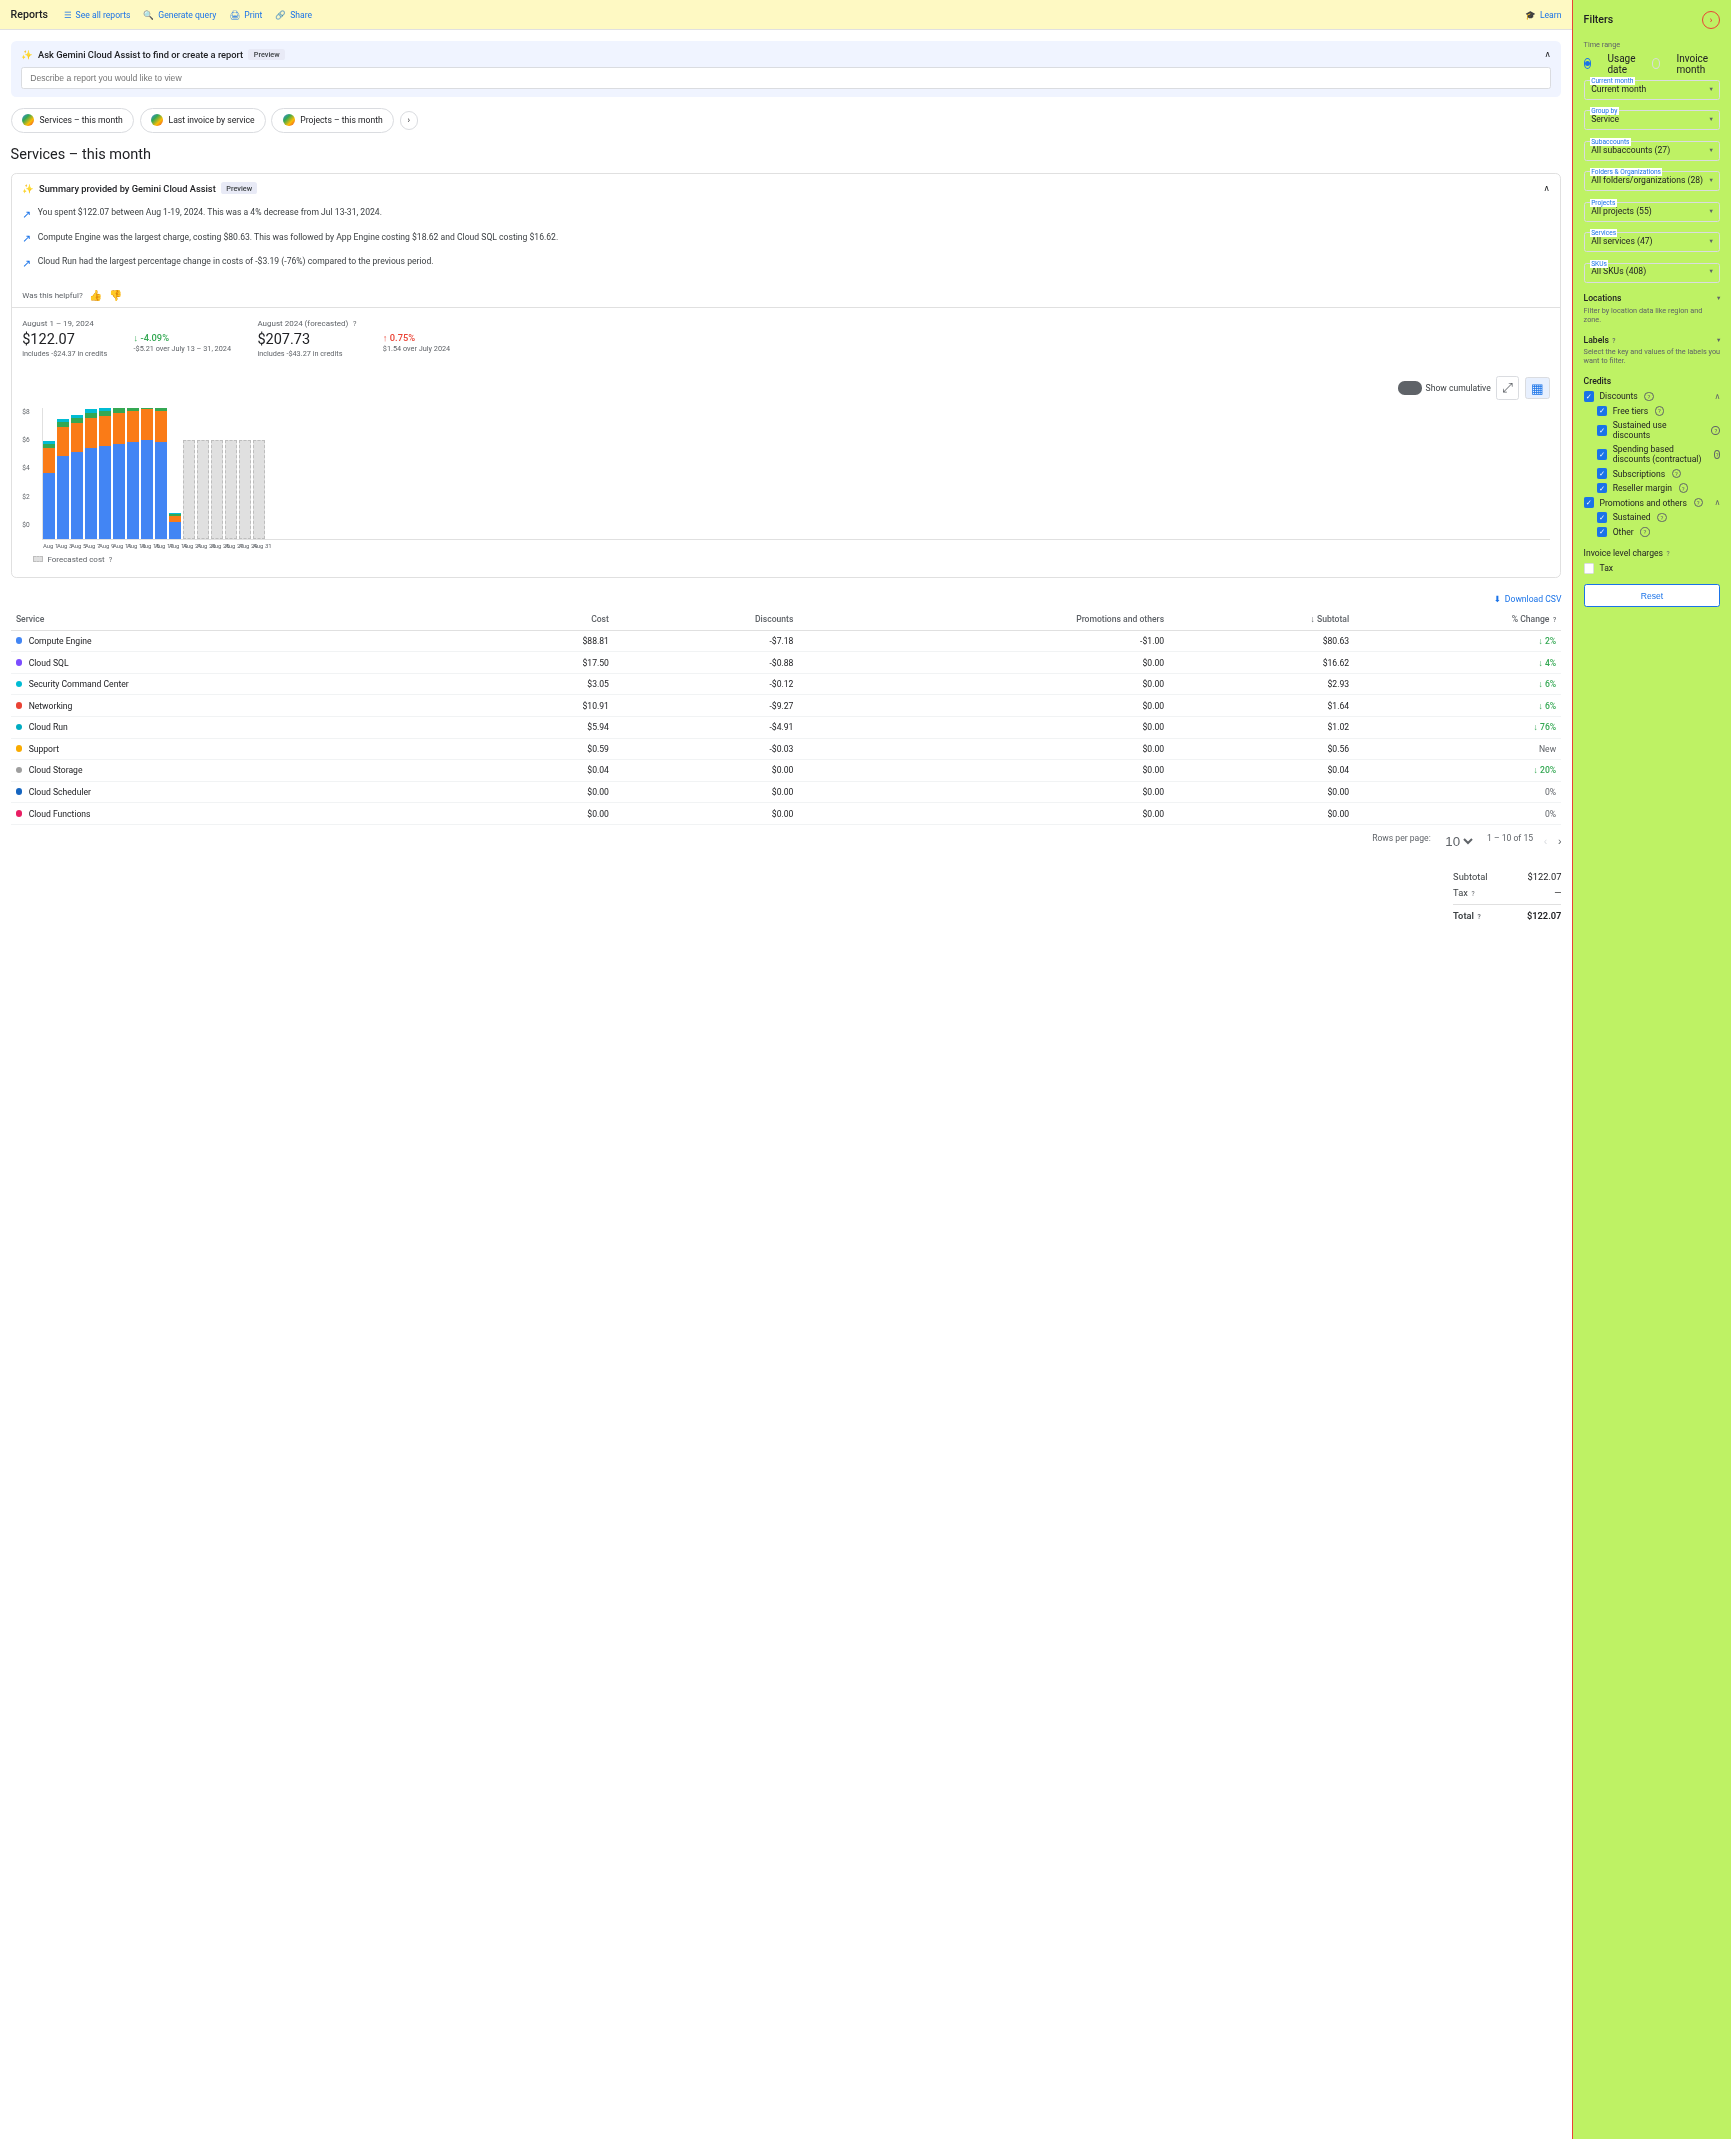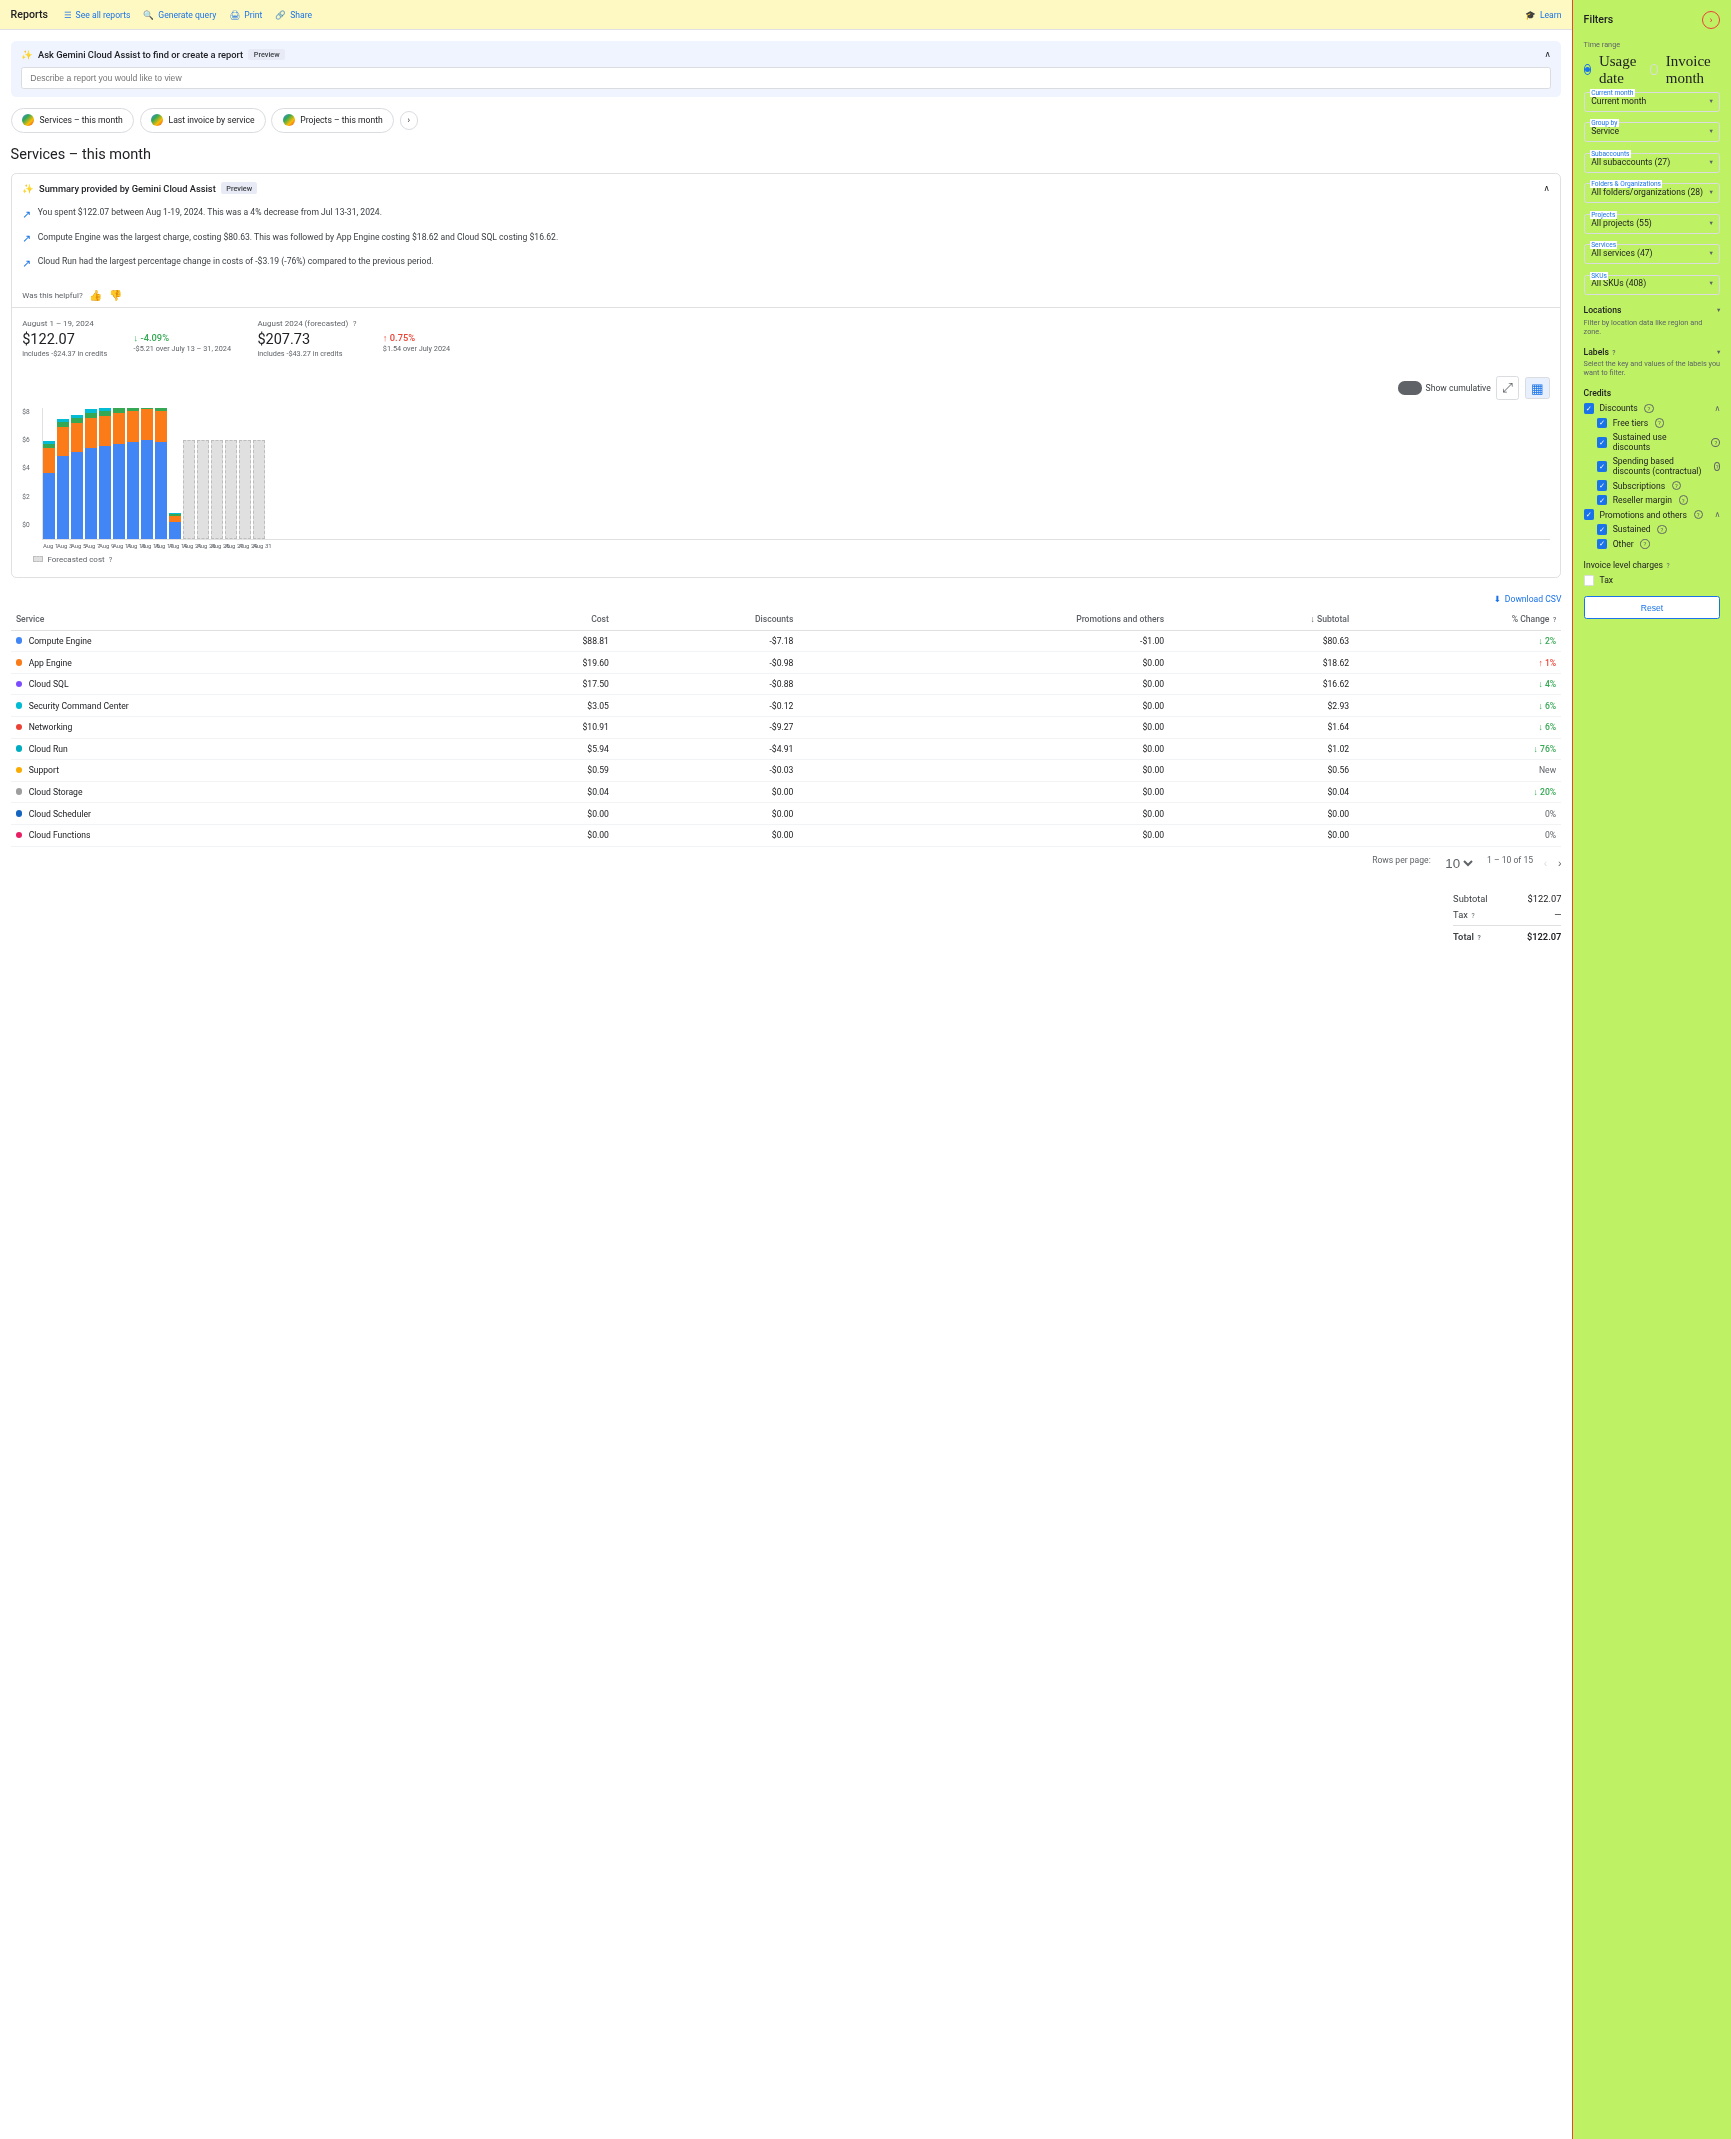--- a/index.html
+++ b/index.html
@@ -105,21 +105,21 @@
 
     
     .sidebar { width: 159px; min-width: 159px; border-left: 1.3px solid #ea4335; background: #bef264; padding: 10.6px; overflow-y: auto; }
     .sidebar-header { display: flex; align-items: center; justify-content: space-between; margin-bottom: 10.6px; }
     .sidebar-title { font-size: 10.6px; font-weight: 500; }
     .collapse-btn { width: 18.5px; height: 18.5px; border: 1.3px solid #ea4335; border-radius: 50%; display: flex; align-items: center; justify-content: center; cursor: pointer; color: #ea4335; font-weight: bold; }
 
     .filter-section { margin-bottom: 10.6px; }
     .filter-label { font-size: 7.3px; color: #5f6368; margin-bottom: 4px; }
     .radio-group { display: flex; gap: 10.6px; margin-bottom: 5.3px; }
-    .radio-option { display: flex; align-items: center; gap: 8px; font-size: 15px; cursor: pointer; font-family: Liberation Serif, serif; }
+    .radio-option { display: flex; align-items: center; gap: 16px; font-size: 10px; cursor: pointer; }
     .radio-circle { width: 10.6px; height: 10.6px; border-radius: 50%; border: 1.3px solid #dadce0; display: flex; align-items: center; justify-content: center; }
     .radio-circle.selected { border-color: #1a73e8; }
     .radio-inner { width: 5.3px; height: 5.3px; border-radius: 50%; background: #1a73e8; }
     .select-wrapper-labeled { border: 0.7px solid #dadce0; border-radius: 2.6px; padding: 2.6px 6.6px 5.3px; margin-bottom: 6.6px; position: relative; }
     .select-field-label { font-size: 6.6px; color: #1a73e8; position: absolute; top: -4px; left: 5.3px; background: #fff; padding: 0 1.3px; }
     .select-value { display: flex; align-items: center; justify-content: space-between; font-size: 8.6px; }
     .chevron { font-size: 6.6px; color: #5f6368; }
 
     .locations-row { display: flex; align-items: center; justify-content: space-between; font-size: 8.6px; font-weight: 500; margin-bottom: 2.6px; cursor: pointer; text-align: right; }
     .locations-desc { font-size: 7.3px; color: #5f6368; margin-bottom: 8px; }
@@ -419,31 +419,20 @@
         <span>Compute Engine</span>
       </td>
       <td class="right">$88.81</td>
       <td class="right">-$7.18</td>
       <td class="right">-$1.00</td>
       <td class="right">$80.63</td>
       <td class="right change-positive">↓ 2%</td>
     </tr>
           <tr>
       <td>
-        <span class="service-dot" style="background:#fa7b17;"></span>
-        <span>App Engine</span>
-      </td>
-      <td class="right">$19.60</td>
-      <td class="right">-$0.98</td>
-      <td class="right">$0.00</td>
-      <td class="right">$18.62</td>
-      <td class="right change-negative">↑ 1%</td>
-    </tr>
-          <tr>
-      <td>
         <span class="service-dot" style="background:#7c4dff;"></span>
         <span>Cloud SQL</span>
       </td>
       <td class="right">$17.50</td>
       <td class="right">-$0.88</td>
       <td class="right">$0.00</td>
       <td class="right">$16.62</td>
       <td class="right change-positive">↓ 4%</td>
     </tr>
           <tr>

